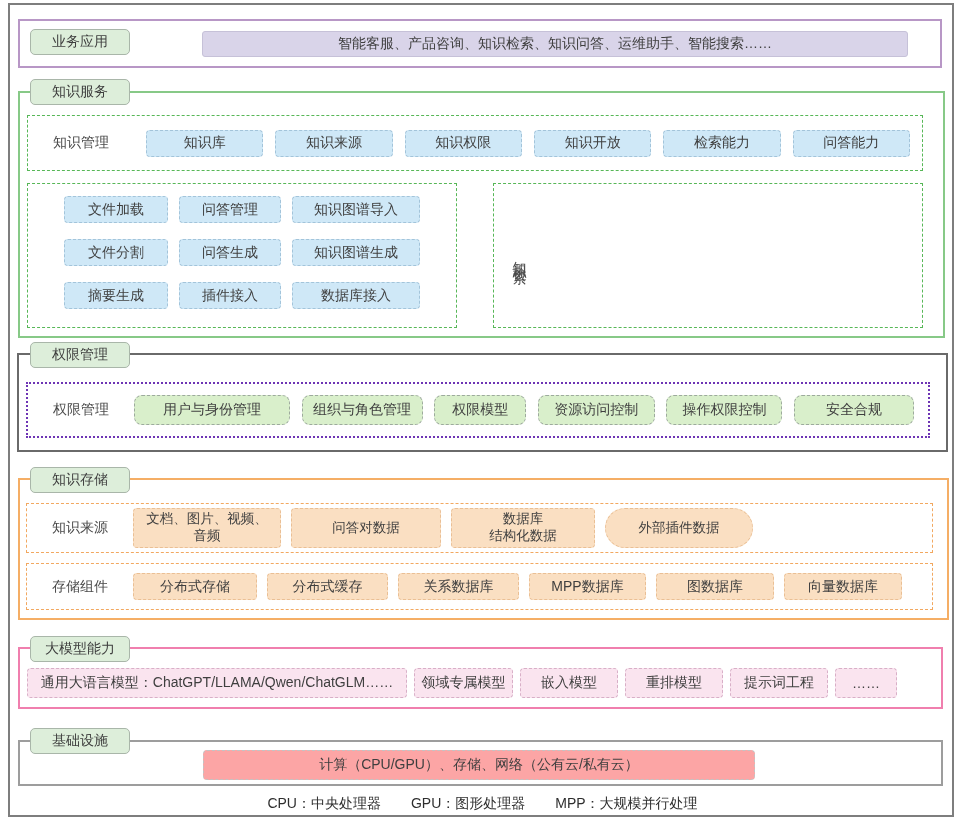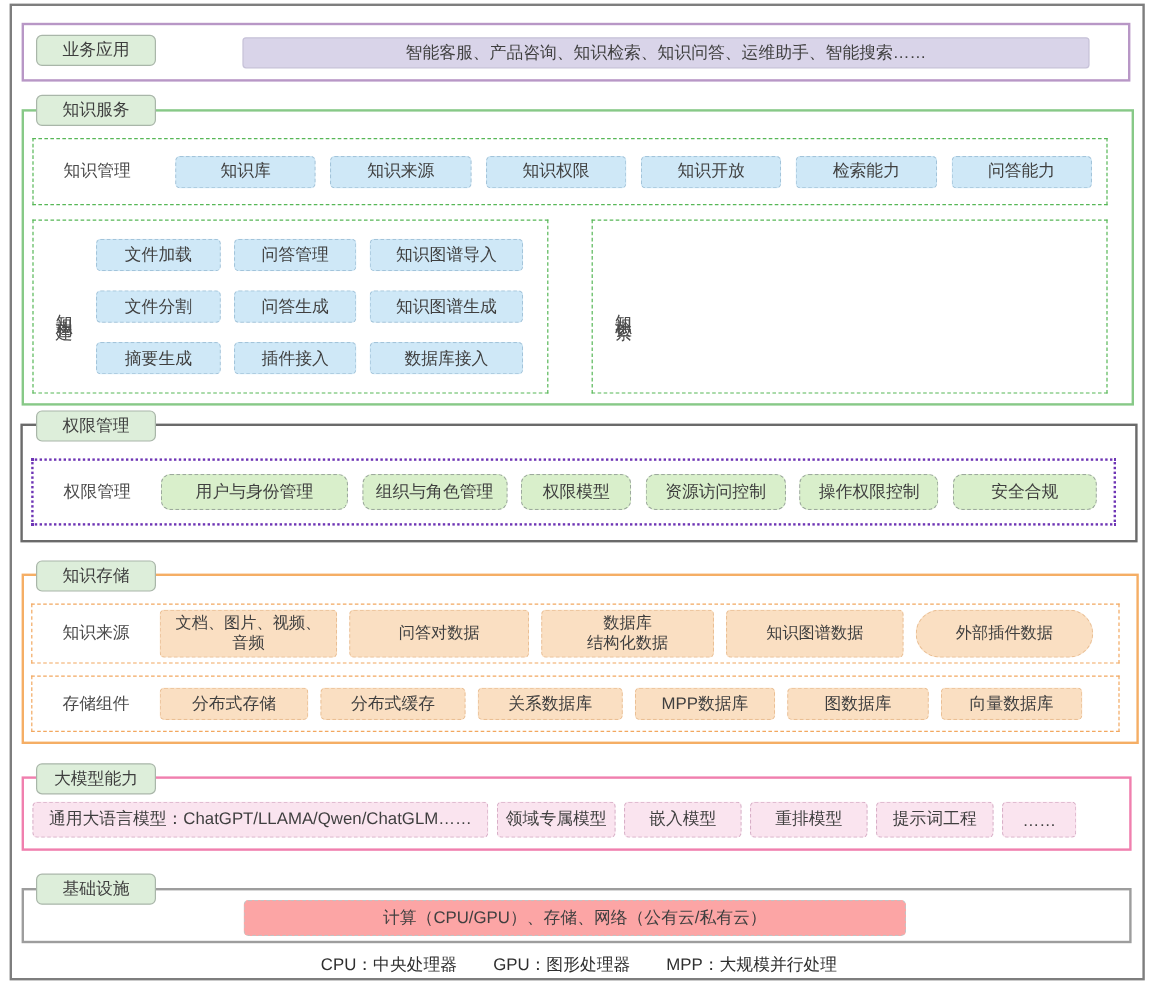--- a/index.html
+++ b/index.html
@@ -29,21 +29,21 @@
   .bx-lav{background:#d9d4e9;border:1px solid #c6c1d8;border-radius:3px;height:26px;}
   .bx-blue{background:#cfe8f7;border:1px dashed #a3c4da;height:27px;}
   .bx-greenbtn{background:#d9efcb;border:1px dashed #9daa9d;border-radius:8px;height:30px;}
   .bx-orange{background:#fadfc2;border:1px dashed #eabf94;height:27px;}
   .bx-orange.tall{height:40px;font-size:13.5px;line-height:1.25;white-space:pre-line;}
   .bx-pink{background:#fae4ef;border:1px dashed #d8afc7;height:30px;}
   .bx-gray{background:#fca5a5;border:1px dashed #c3c3c3;height:30px;}
   .mgmt-row{left:7px;top:22px;width:896px;height:56px;padding:0 12px 0 0;}
   .mgmt-row .bx-blue{flex:1;margin-left:12px;}
   .mgmt-row .bx-blue:first-of-type{margin-left:0;}
-  .constr{left:7px;top:90px;width:430px;height:145px;}
+  .constr{left:7px;top:90px;width:430px;height:145px;flex-direction:column;}
   .retr{left:473px;top:90px;width:430px;height:145px;}
   .grid3{display:grid;grid-template-columns:104px 102px 128px;column-gap:11px;row-gap:16px;}
   .grid3b{display:grid;grid-template-columns:103px 104px 131px;column-gap:10px;row-gap:16px;}
   .perm-row{left:7px;top:27px;width:904px;height:56px;padding-right:14px;}
   .perm-btns{flex:1;display:flex;justify-content:space-between;align-items:center;}
   .src-row{left:6px;top:23px;width:907px;height:50px;}
   .cmp-row{left:6px;top:83px;width:907px;height:47px;}
   .gap10{display:flex;gap:10px;align-items:center;}
   .llm-row{position:absolute;left:7px;top:19px;display:flex;gap:7px;align-items:center;}
   .infra-box{position:absolute;left:183px;top:8px;width:552px;}
@@ -113,21 +113,20 @@
     <div class="label-green" style="left:10px;top:-13px;">知识存储</div>
 
     <div class="ctr ctr-orange src-row">
       <div class="row-label">知识来源</div>
       <div class="gap10">
         <div class="bx bx-orange tall" style="width:148px;">文档、图片、视频、
 音频</div>
         <div class="bx bx-orange tall" style="width:150px;">问答对数据</div>
         <div class="bx bx-orange tall" style="width:144px;">数据库
 结构化数据</div>
-        <div class="bx bx-orange tall" style="width:148px;">知识图谱数据</div>
         <div class="bx bx-orange tall" style="width:148px;border-radius:20px;">外部插件数据</div>
       </div>
     </div>
 
     <div class="ctr ctr-orange cmp-row">
       <div class="row-label">存储组件</div>
       <div class="gap10">
         <div class="bx bx-orange" style="width:124px;">分布式存储</div>
         <div class="bx bx-orange" style="width:121px;">分布式缓存</div>
         <div class="bx bx-orange" style="width:121px;">关系数据库</div>

